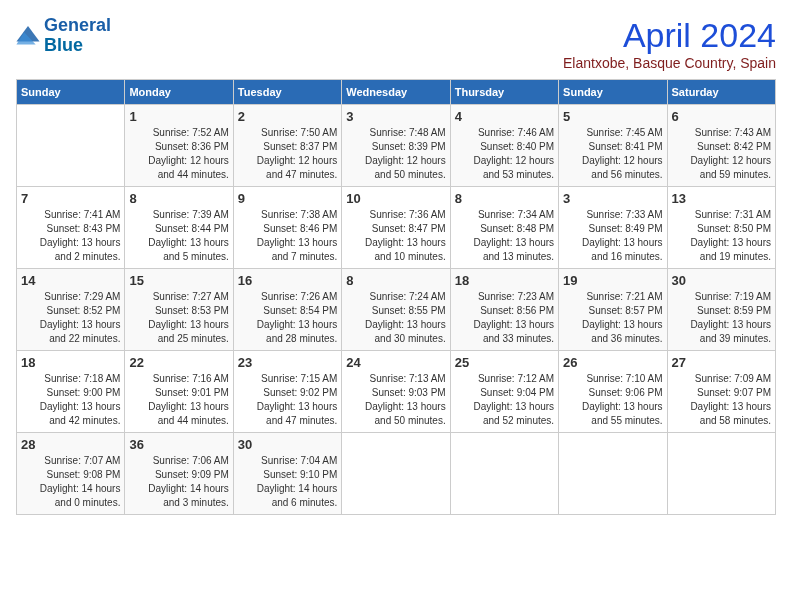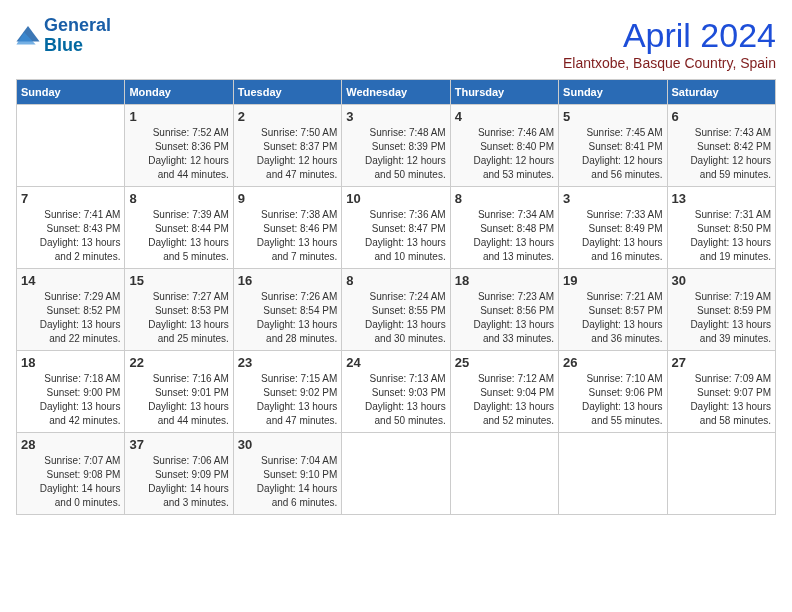--- a/index.html
+++ b/index.html
@@ -298,21 +298,21 @@
       </td>
       </tr>
       <tr>
         <td>
         <span class="day-number">28</span>
         <div class="day-info">
           Sunrise: 7:07 AM<br>Sunset: 9:08 PM<br>Daylight: 14 hours and 0 minutes.
         </div>
       </td>
         <td>
-        <span class="day-number">37</span>
+        <span class="day-number">36</span>
         <div class="day-info">
           Sunrise: 7:06 AM<br>Sunset: 9:09 PM<br>Daylight: 14 hours and 3 minutes.
         </div>
       </td>
         <td>
         <span class="day-number">30</span>
         <div class="day-info">
           Sunrise: 7:04 AM<br>Sunset: 9:10 PM<br>Daylight: 14 hours and 6 minutes.
         </div>
       </td>

